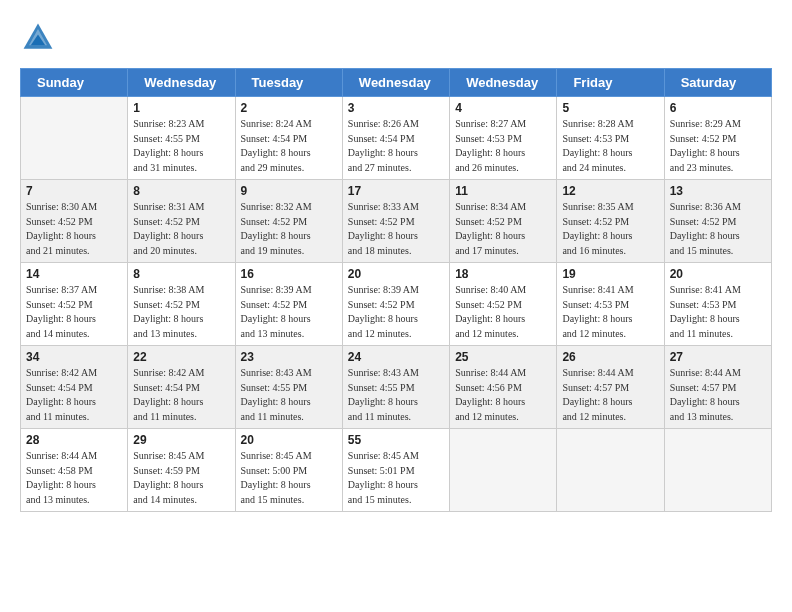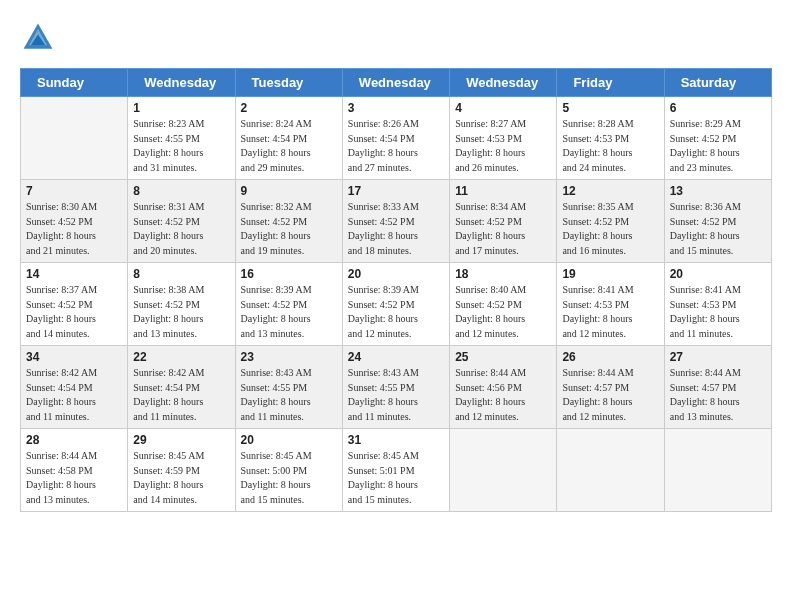--- a/index.html
+++ b/index.html
@@ -259,21 +259,21 @@
           </td>
           <td>
             <div class="day-number">29</div>
             <div class="day-info">Sunrise: 8:45 AM<br>Sunset: 4:59 PM<br>Daylight: 8 hours<br>and 14 minutes.</div>
           </td>
           <td>
             <div class="day-number">20</div>
             <div class="day-info">Sunrise: 8:45 AM<br>Sunset: 5:00 PM<br>Daylight: 8 hours<br>and 15 minutes.</div>
           </td>
           <td>
-            <div class="day-number">31</div>
+            <div class="day-number">55</div>
             <div class="day-info">Sunrise: 8:45 AM<br>Sunset: 5:01 PM<br>Daylight: 8 hours<br>and 15 minutes.</div>
           </td>
           <td class="empty"></td>
           <td class="empty"></td>
           <td class="empty"></td>
         </tr>
       </tbody>
   </table>
 </div>
 

